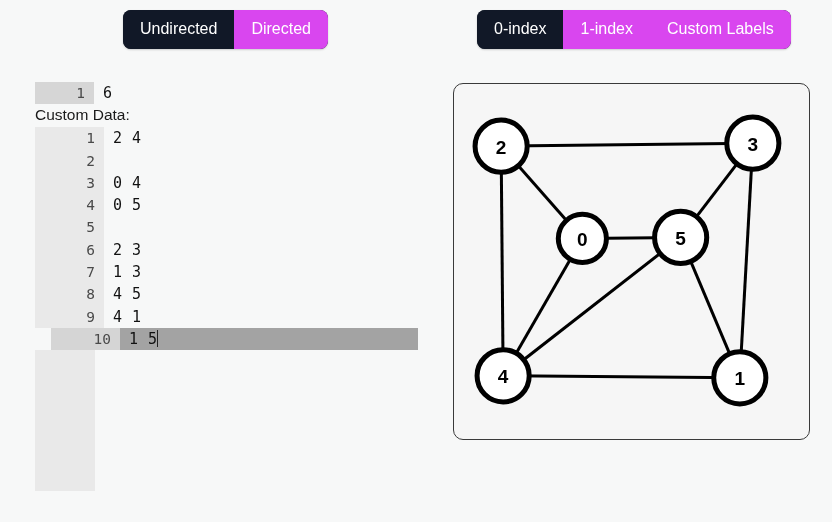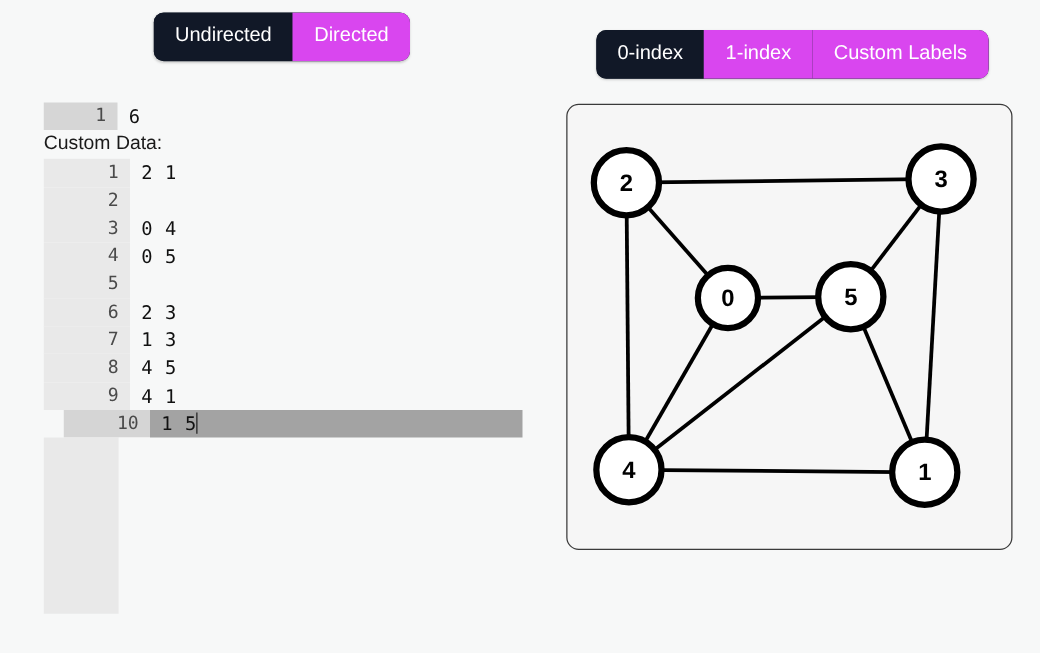--- a/index.html
+++ b/index.html
@@ -33,21 +33,21 @@
     border: none;
     padding: 10px 17px 11px 17px;
     line-height: 18px;
     cursor: pointer;
     white-space: nowrap;
   }
   .seg-btn.active {
     background: #111827;
   }
   #group-mode { left: 123px; top: 10px; }
-  #group-labels { left: 477px; top: 24px; }
+  #group-labels { left: 477px; top: 10px; }
 
   
   .editor-col {
     position: absolute;
     left: 35px;
     top: 82px;
     width: 383px;
   }
   .field-label {
     font-size: 15.5px;
@@ -188,21 +188,21 @@
       <span class="ltext">6</span>
     </div>
   </div>
 
   <div class="field-label">Custom Data:</div>
 
   <div class="code-editor" id="graphdata-editor">
 
     <div class="code-line">
       <span class="ln">1</span>
-      <span class="ltext">2 1</span>
+      <span class="ltext">2 4</span>
     </div>
     <div class="code-line">
       <span class="ln">2</span>
     </div>
     <div class="code-line">
       <span class="ln">3</span>
       <span class="ltext">0 4</span>
     </div>
     <div class="code-line">
       <span class="ln">4</span>

